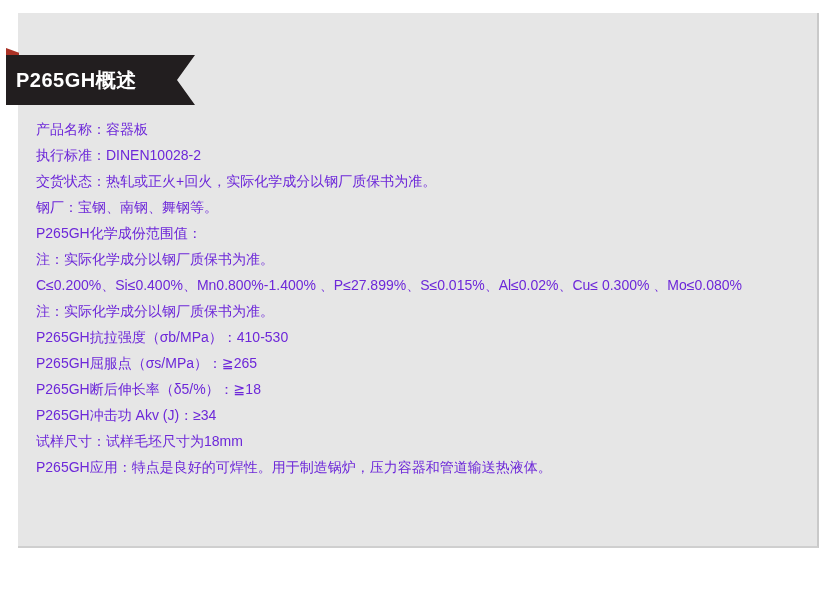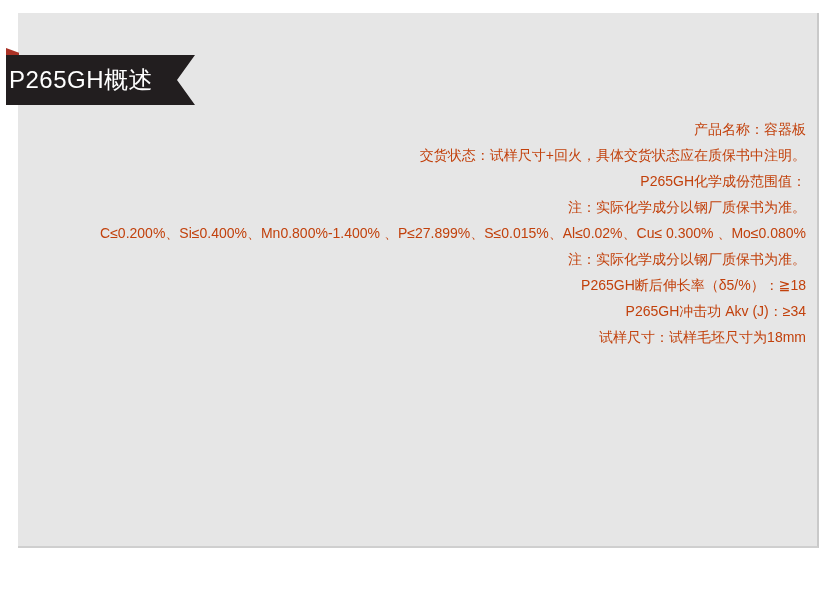--- a/index.html
+++ b/index.html
@@ -30,23 +30,23 @@
     top: 55px;
     width: 189px;
     height: 50px;
     background: #221e1f;
     clip-path: polygon(0 0, 100% 0, calc(100% - 18px) 50%, 100% 100%, 0 100%);
     z-index: 3;
   }
   .ribbon-title {
     display: block;
     line-height: 50px;
-    padding-left: 3px;
-    font-size: 24px;
-    font-weight: normal;
+    padding-left: 10px;
+    font-size: 20px;
+    font-weight: bold;
     color: #ffffff;
     letter-spacing: 0.5px;
     white-space: nowrap;
   }
   .ribbon-fold {
     position: absolute;
     left: 6px;
     top: 48px;
     width: 13px;
     height: 8px;
@@ -58,39 +58,43 @@
     position: absolute;
     left: 36px;
     top: 116px;
     width: 770px;
     z-index: 1;
   }
   .line {
     height: 26px;
     line-height: 26px;
     font-size: 14px;
-    color: #c2410c;
+    color: #6d28d9;
     white-space: nowrap;
-    text-align: right;
   }
 </style>
 </head>
 <body>
 
 <div class="panel"></div>
 
 <div class="ribbon-fold"></div>
 
 <div class="ribbon">
   <span class="ribbon-title">P265GH概述</span>
 </div>
 
 <div class="content">
   <div class="line">产品名称：容器板</div>
-  <div class="line">交货状态：试样尺寸+回火，具体交货状态应在质保书中注明。</div>
+  <div class="line">执行标准：DINEN10028-2</div>
+  <div class="line">交货状态：热轧或正火+回火，实际化学成分以钢厂质保书为准。</div>
+  <div class="line">钢厂：宝钢、南钢、舞钢等。</div>
   <div class="line">P265GH化学成份范围值：</div>
   <div class="line">注：实际化学成分以钢厂质保书为准。</div>
   <div class="line">C≤0.200%、Si≤0.400%、Mn0.800%-1.400% 、P≤27.899%、S≤0.015%、Al≤0.02%、Cu≤ 0.300% 、Mo≤0.080%</div>
   <div class="line">注：实际化学成分以钢厂质保书为准。</div>
+  <div class="line">P265GH抗拉强度（σb/MPa）：410-530</div>
+  <div class="line">P265GH屈服点（σs/MPa）：≧265</div>
   <div class="line">P265GH断后伸长率（δ5/%）：≧18</div>
   <div class="line">P265GH冲击功 Akv (J)：≥34</div>
   <div class="line">试样尺寸：试样毛坯尺寸为18mm</div>
+  <div class="line">P265GH应用：特点是良好的可焊性。用于制造锅炉，压力容器和管道输送热液体。</div>
 </div>
 
 </body></html>

